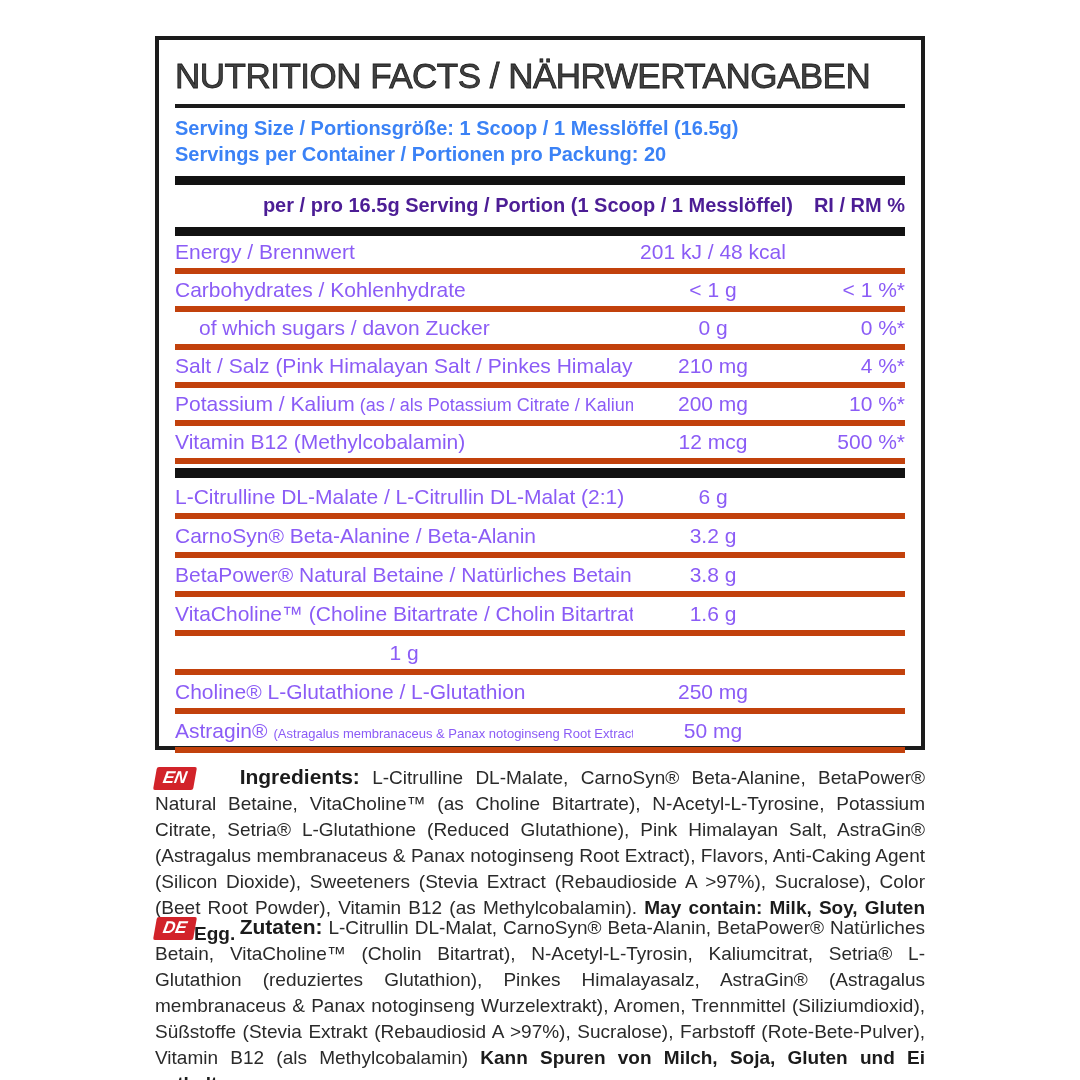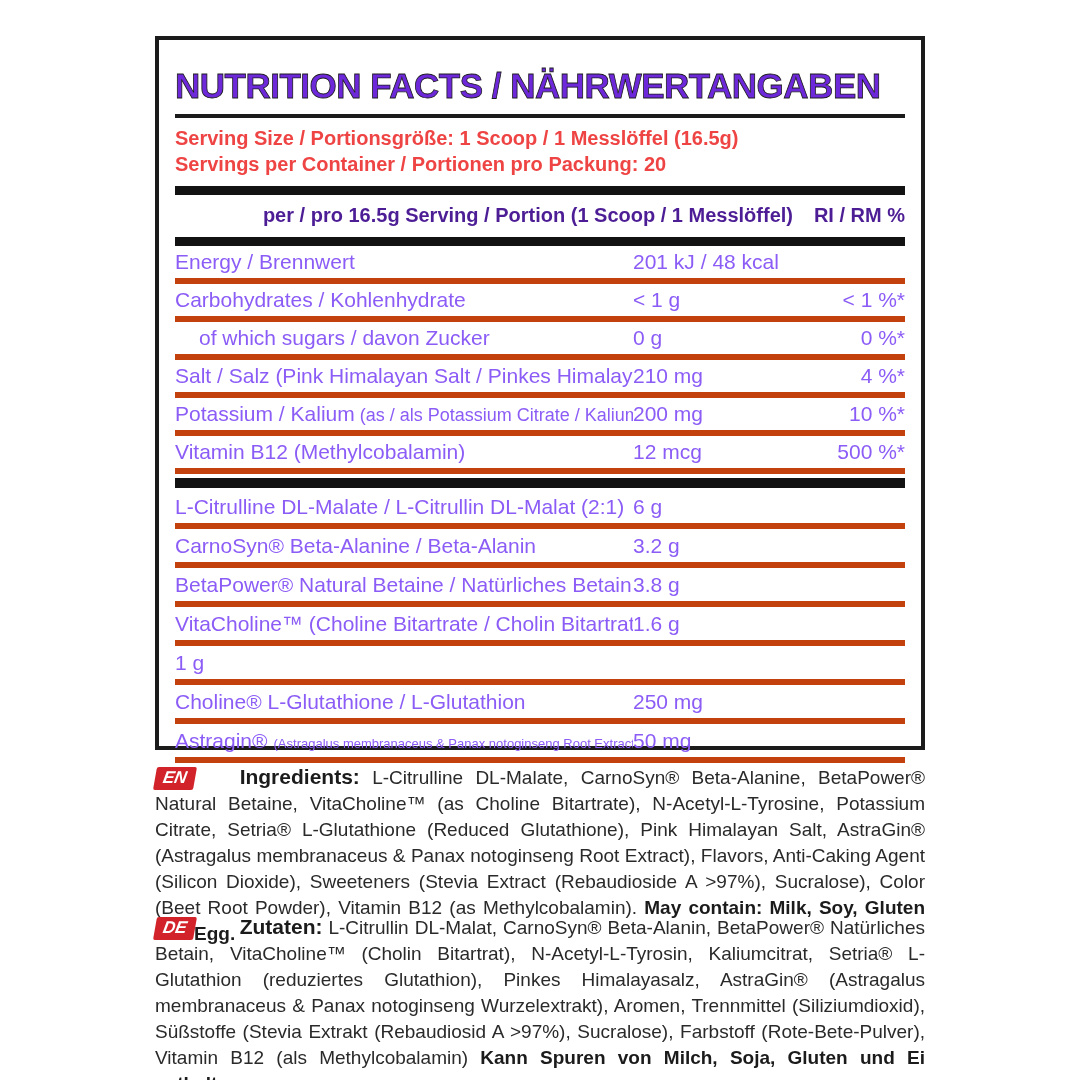--- a/index.html
+++ b/index.html
@@ -19,35 +19,35 @@
     left: 155px;
     top: 36px;
     width: 770px;
     height: 714px;
     box-sizing: border-box;
     border: 4px solid #1b1b1b;
     padding: 0 16px;
     background: #fff;
   }
   .panel-title {
-    margin-top: 26px;
+    margin-top: 16px;
     font-size: 35px;
-    font-weight: bold;
+    font-weight: normal;
     letter-spacing: -0.5px;
     white-space: nowrap;
-    color: #6d28d9;
+    color: #404040;
     -webkit-text-stroke: 0.8px #1b1b1b;
   }
   .title-rule { height: 4px; background: #1b1b1b; margin-top: 8px; }
   .serving-block {
     margin: 7px 0 9px;
     font-size: 20px;
     font-weight: bold;
     line-height: 26px;
-    color: #ef4444;
+    color: #3b82f6;
   }
   .thick-bar { height: 9px; background: #121212; }
   .col-header {
     display: grid;
     grid-template-columns: 1fr 112px;
     align-items: center;
     padding: 9px 0 10px;
     font-size: 20px;
     font-weight: bold;
     color: #4c1d95;
@@ -61,21 +61,21 @@
     align-items: center;
     height: 38px;
     box-sizing: border-box;
     border-bottom: 6px solid #c2410c;
     font-size: 21px;
     color: #8b5cf6;
   }
   .actives .nrow { height: 39px; }
   .nrow .name { white-space: nowrap; overflow: hidden; }
   .nrow .name.indent { padding-left: 24px; }
-  .nrow .amt { }
+  .nrow .amt { text-align: center; }
   .nrow .ri  { text-align: right; }
   .note-md { font-size: 18px; margin-left: 5px; }
   .note-sm { font-size: 13px; margin-left: 6px; }
   .note-md:empty, .note-sm:empty { margin-left: 0; }
   .section-divider { height: 10px; background: #121212; margin-top: 4px; margin-bottom: 2px; }
 
   
   .para {
     position: absolute;
     left: 155px;

